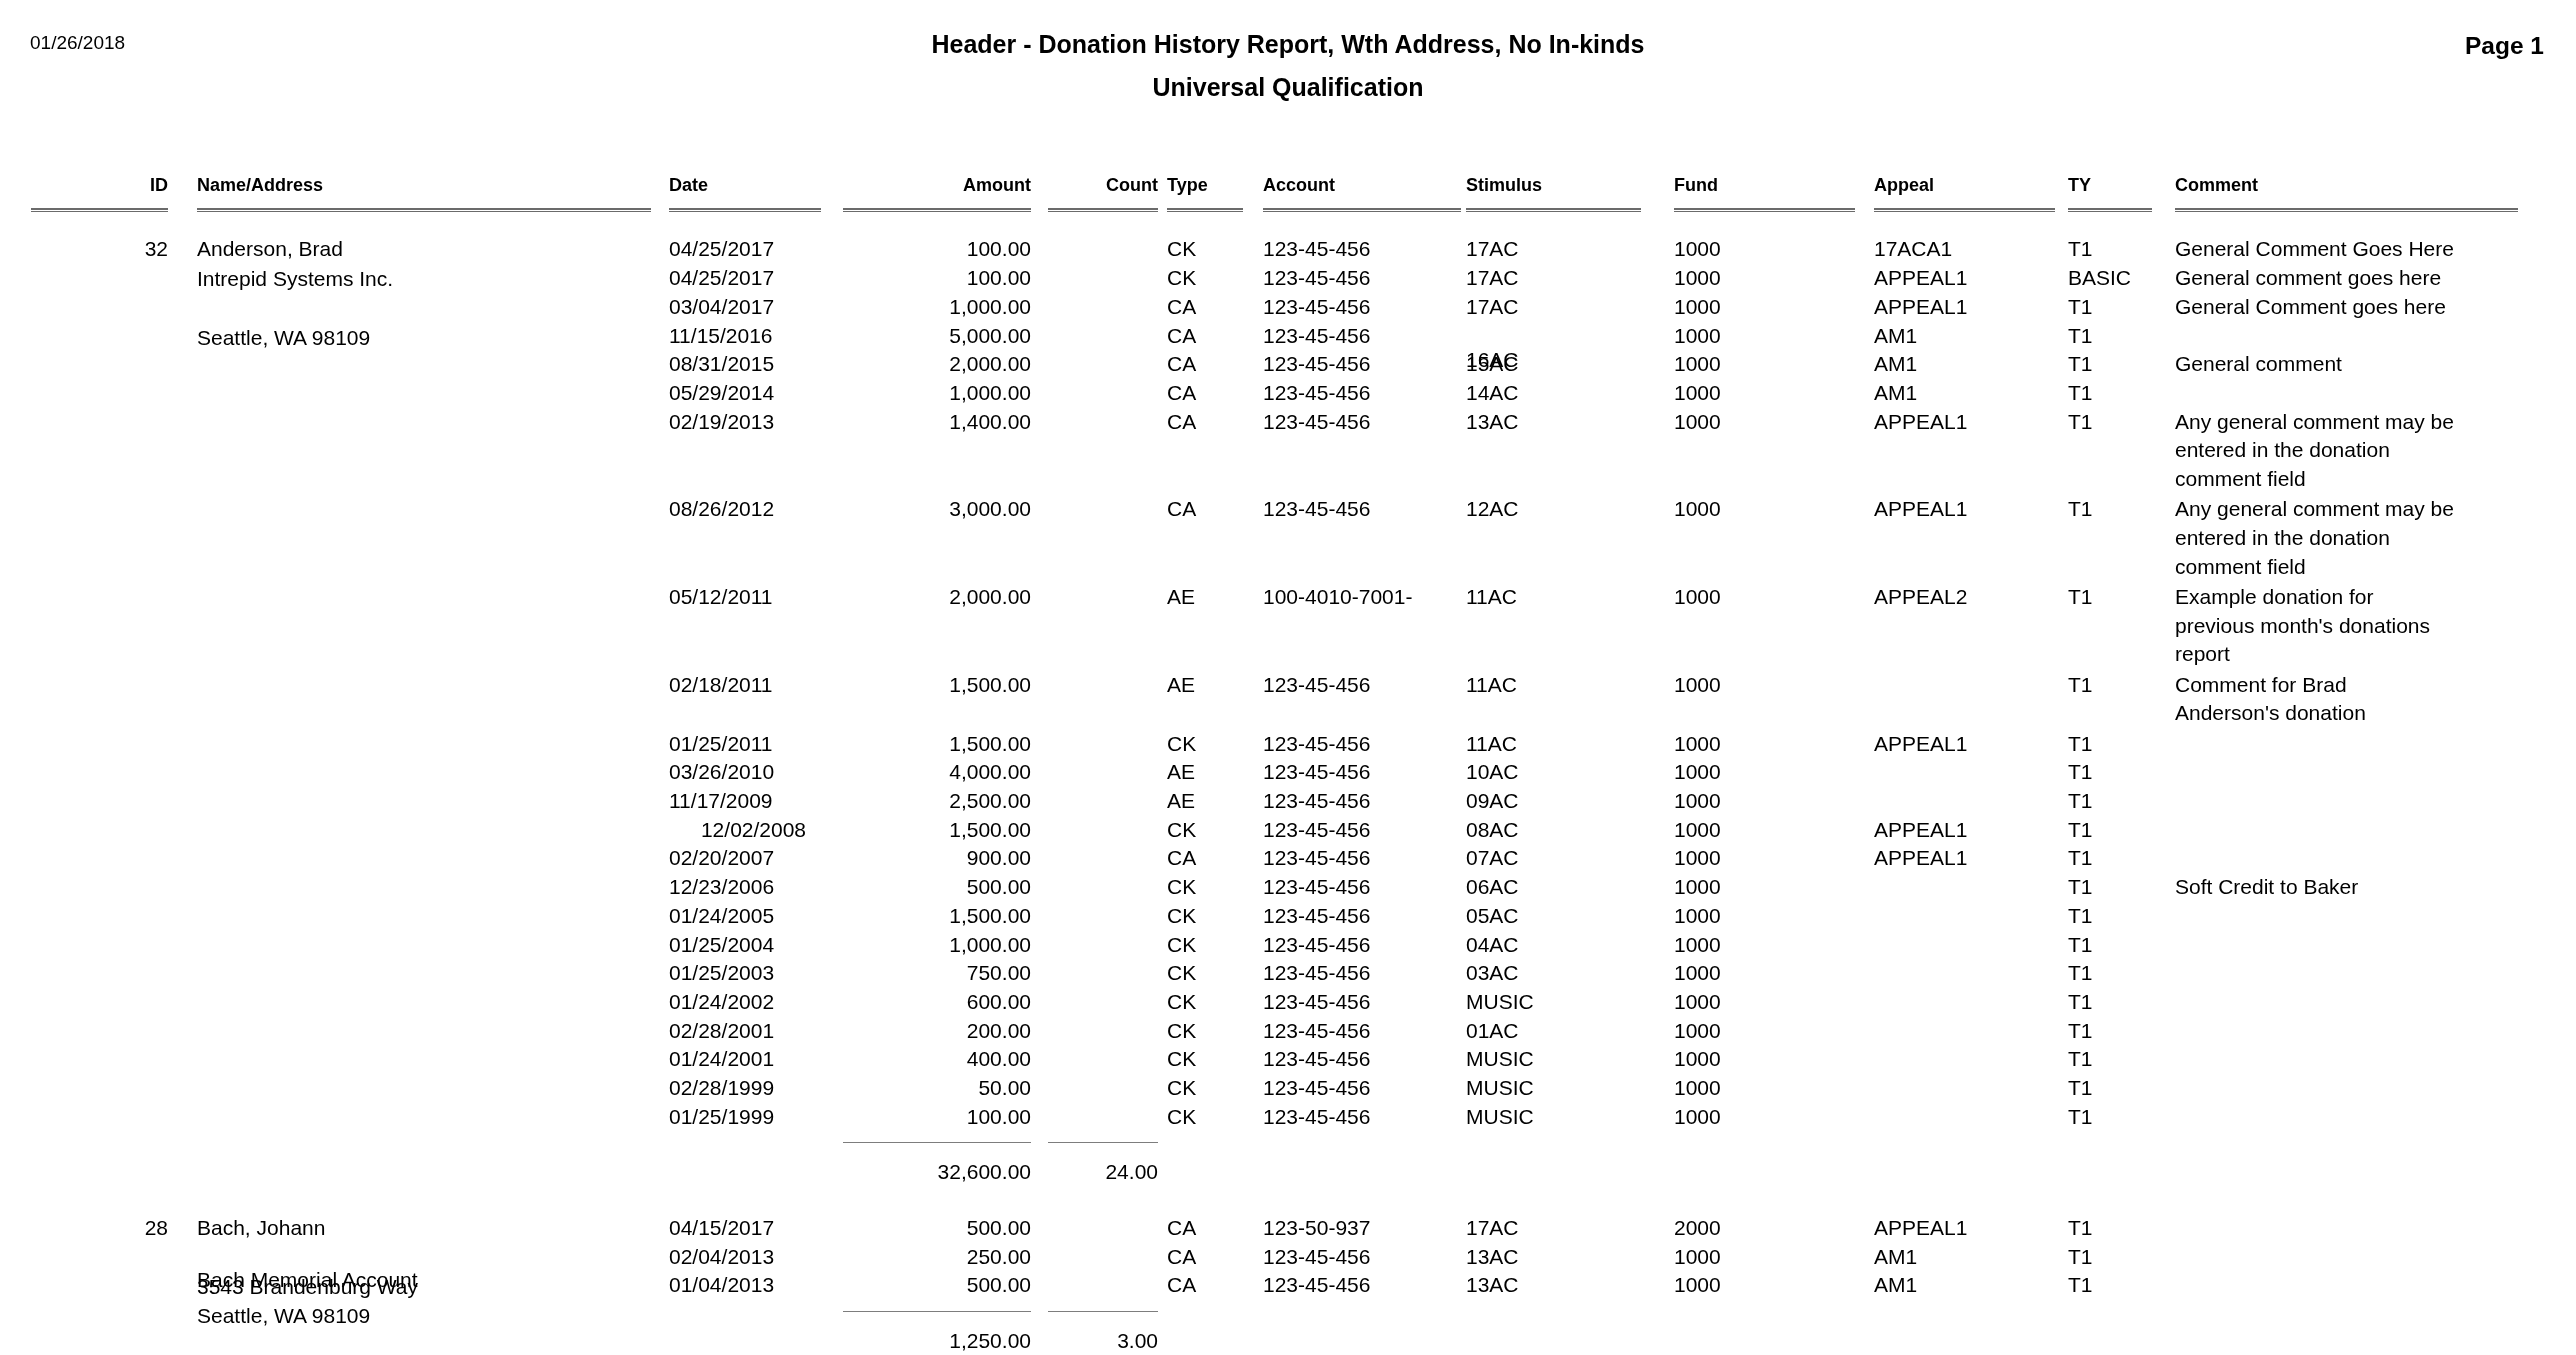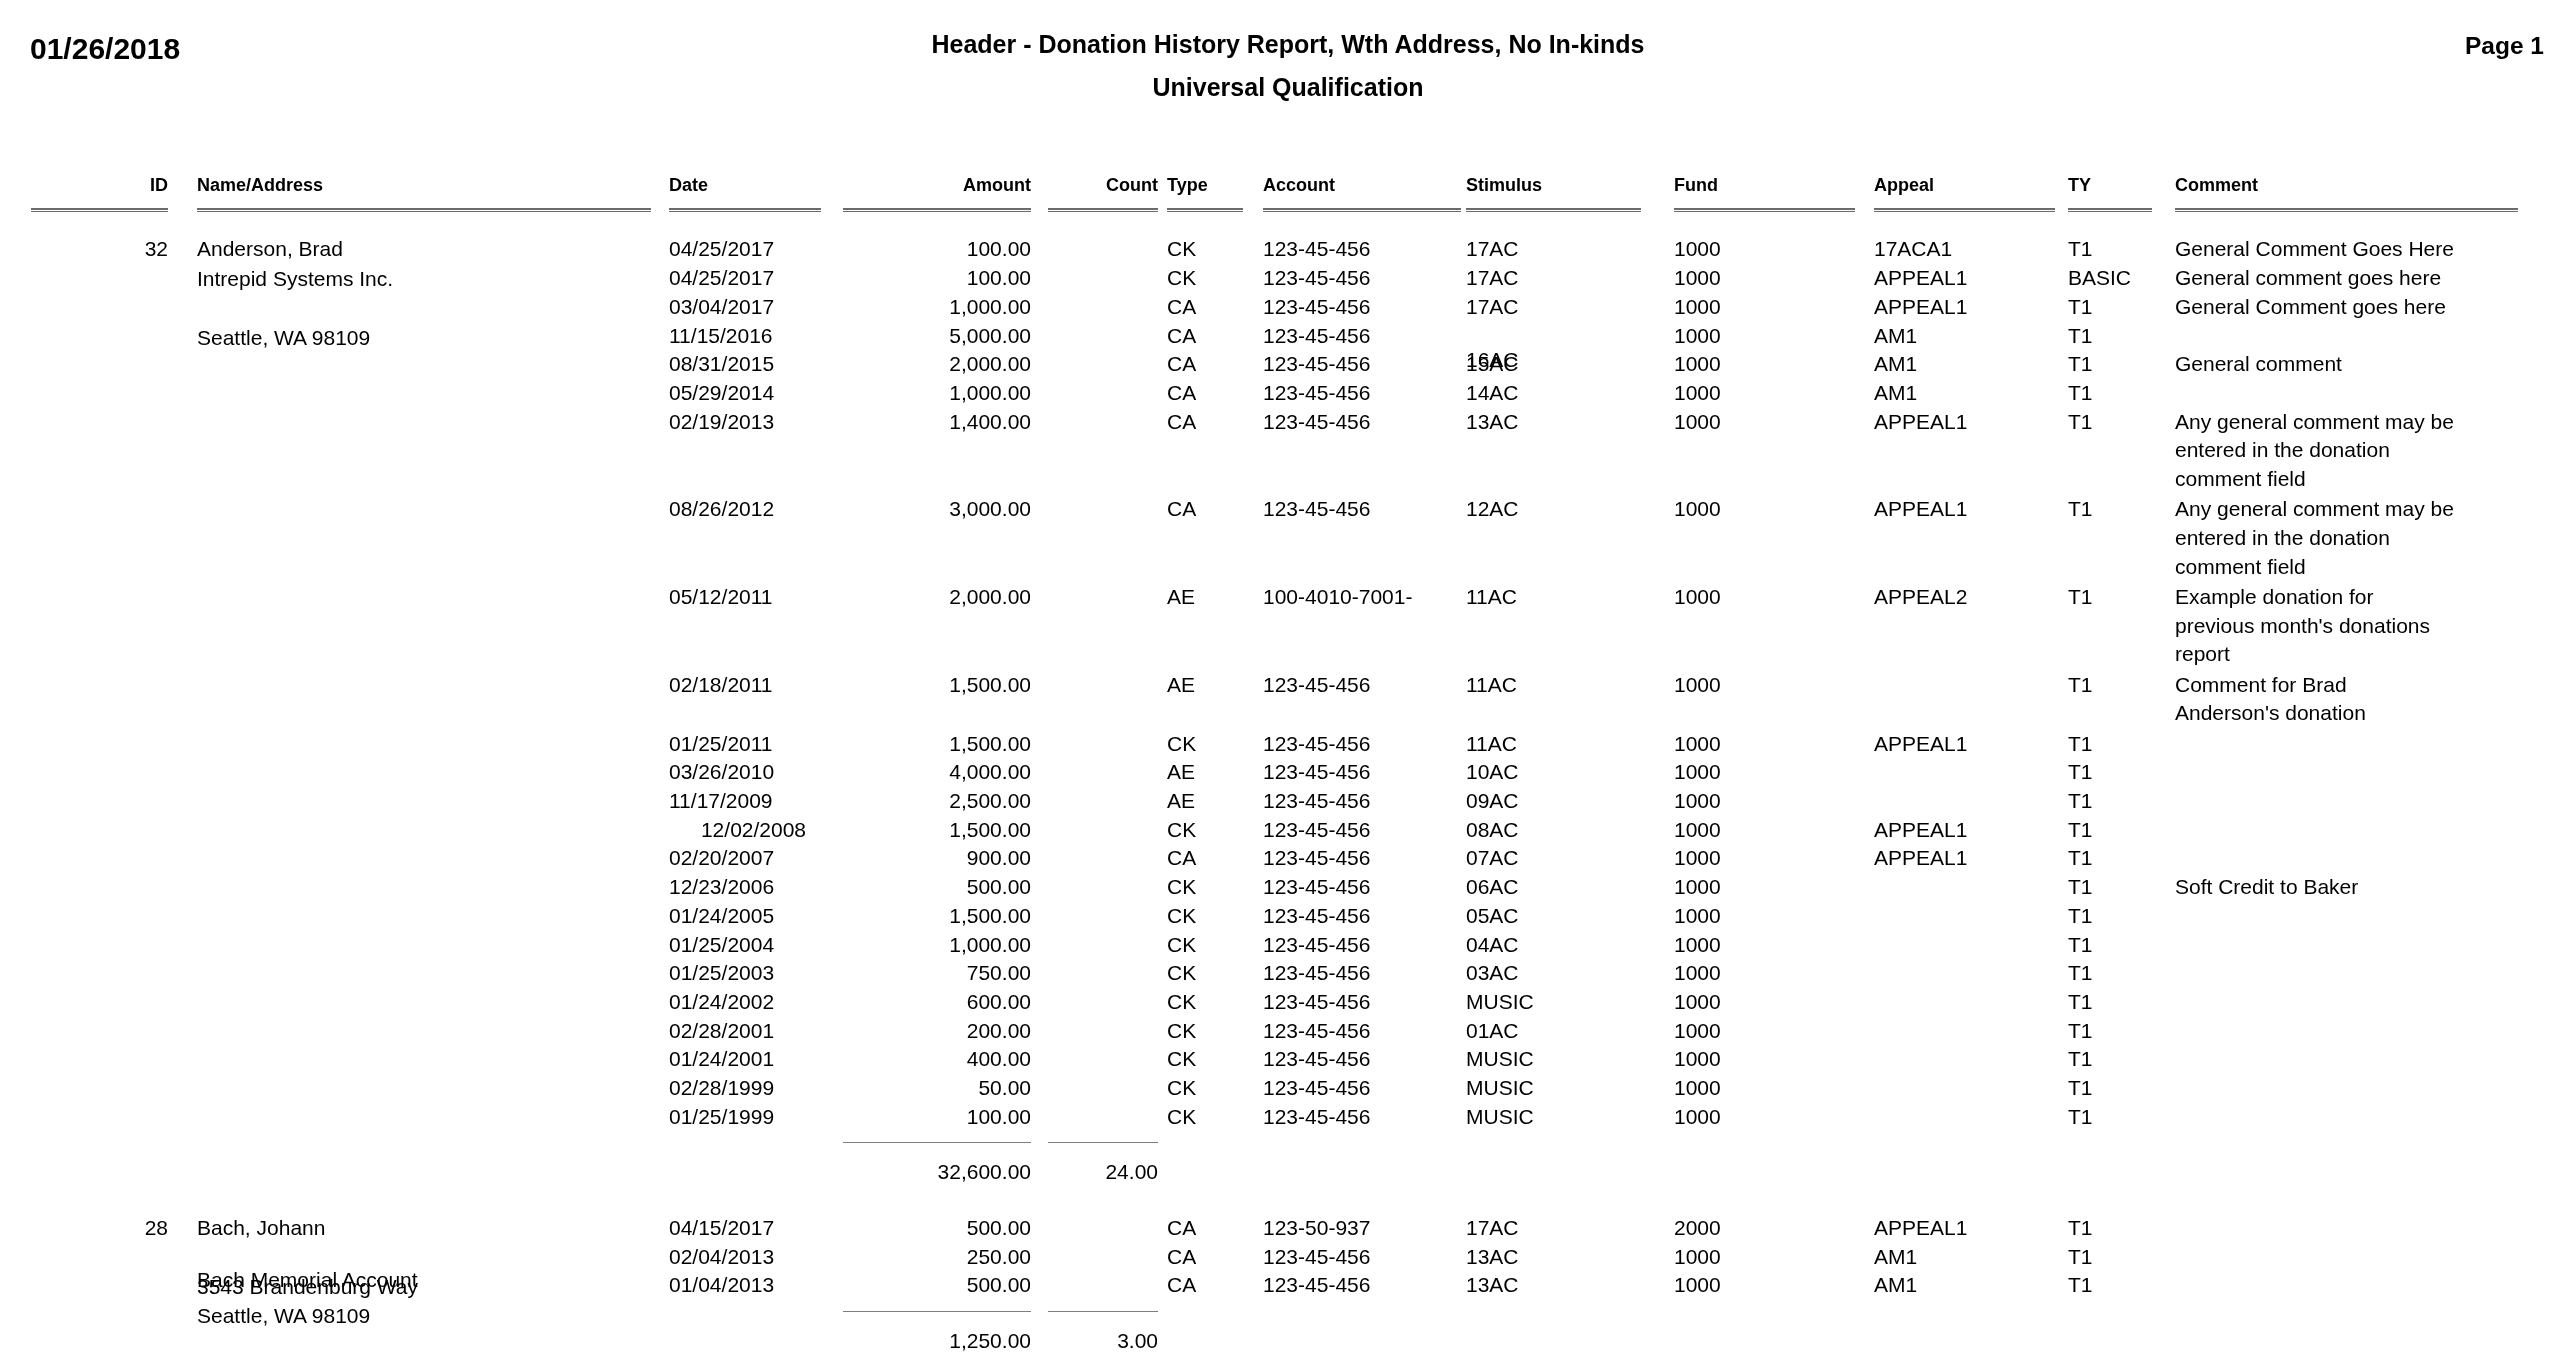--- a/index.html
+++ b/index.html
@@ -27,22 +27,22 @@
     position: absolute;
     top: 27px;
     left: 0;
     width: 2576px;
     height: 93px;
   }
   .hdr-date {
     position: absolute;
     left: 30px;
     top: 5px;
-    font-size: 30px;
-    font-weight: bold;
+    font-size: 19px;
+    font-weight: normal;
     letter-spacing: 0px;
     white-space: nowrap;
   }
   .hdr-page {
     position: absolute;
     right: 32px;
     top: 5px;
     font-size: 24.5px;
     font-weight: bold;
     white-space: nowrap;

